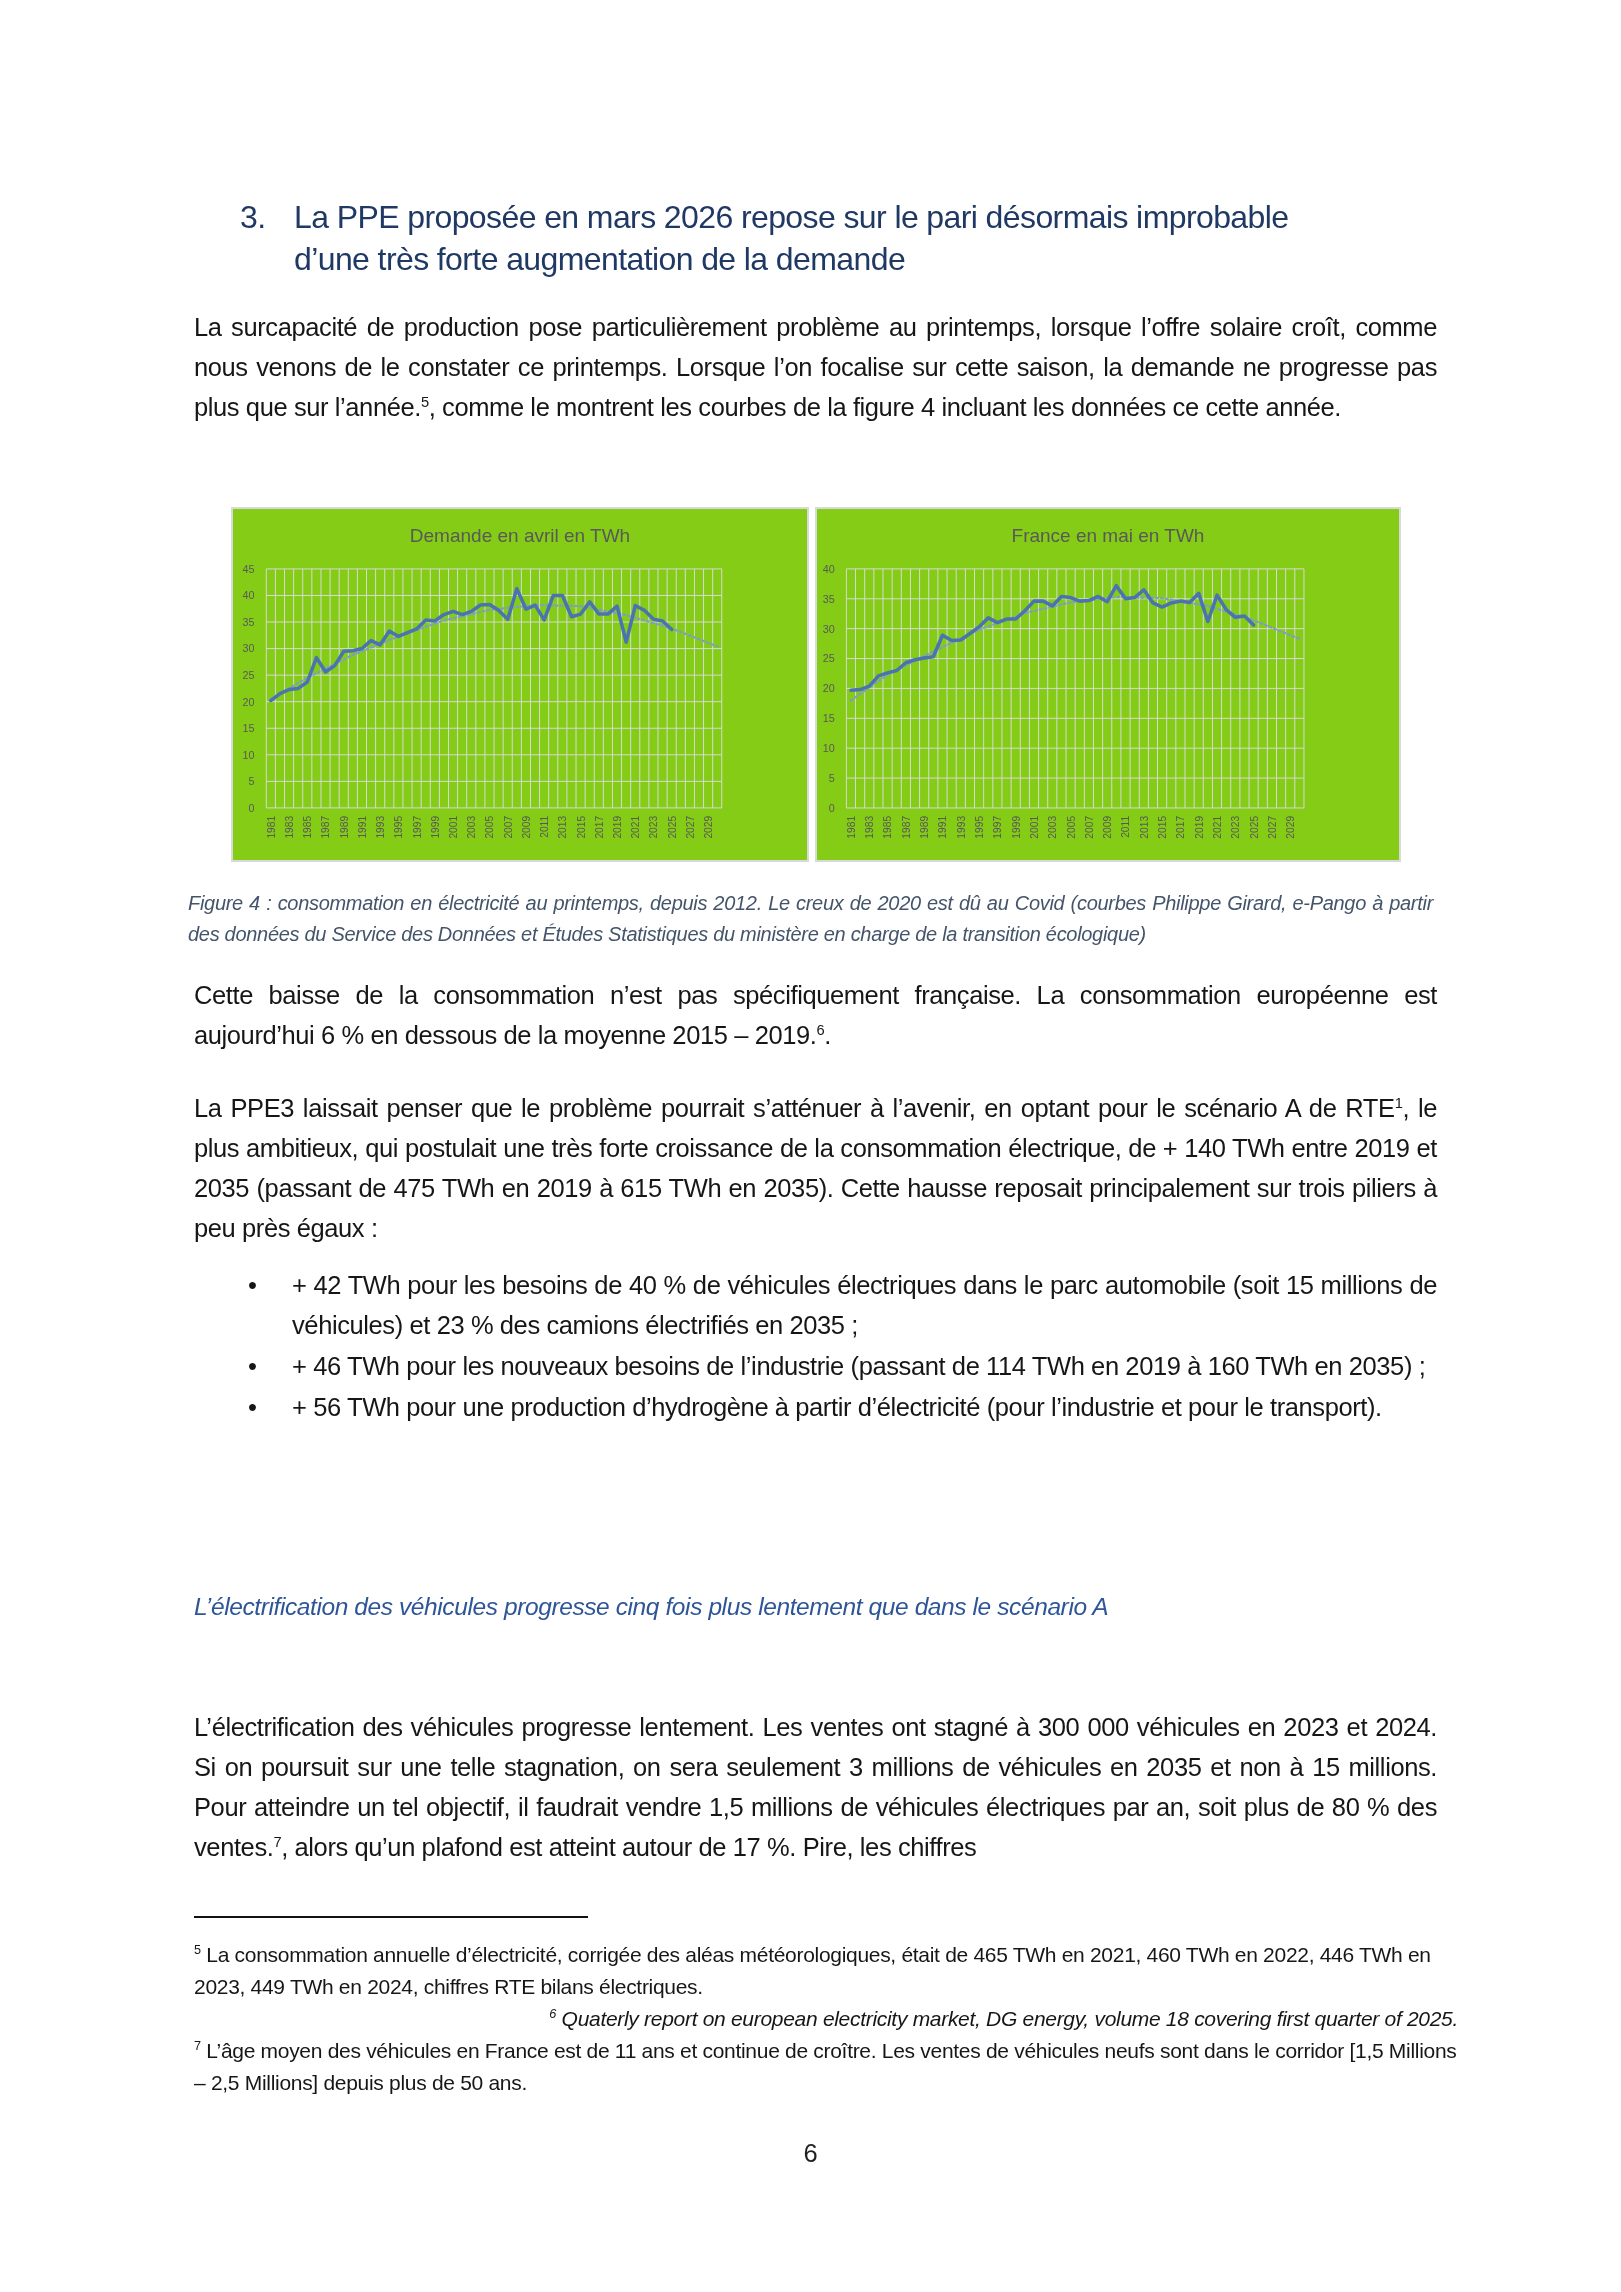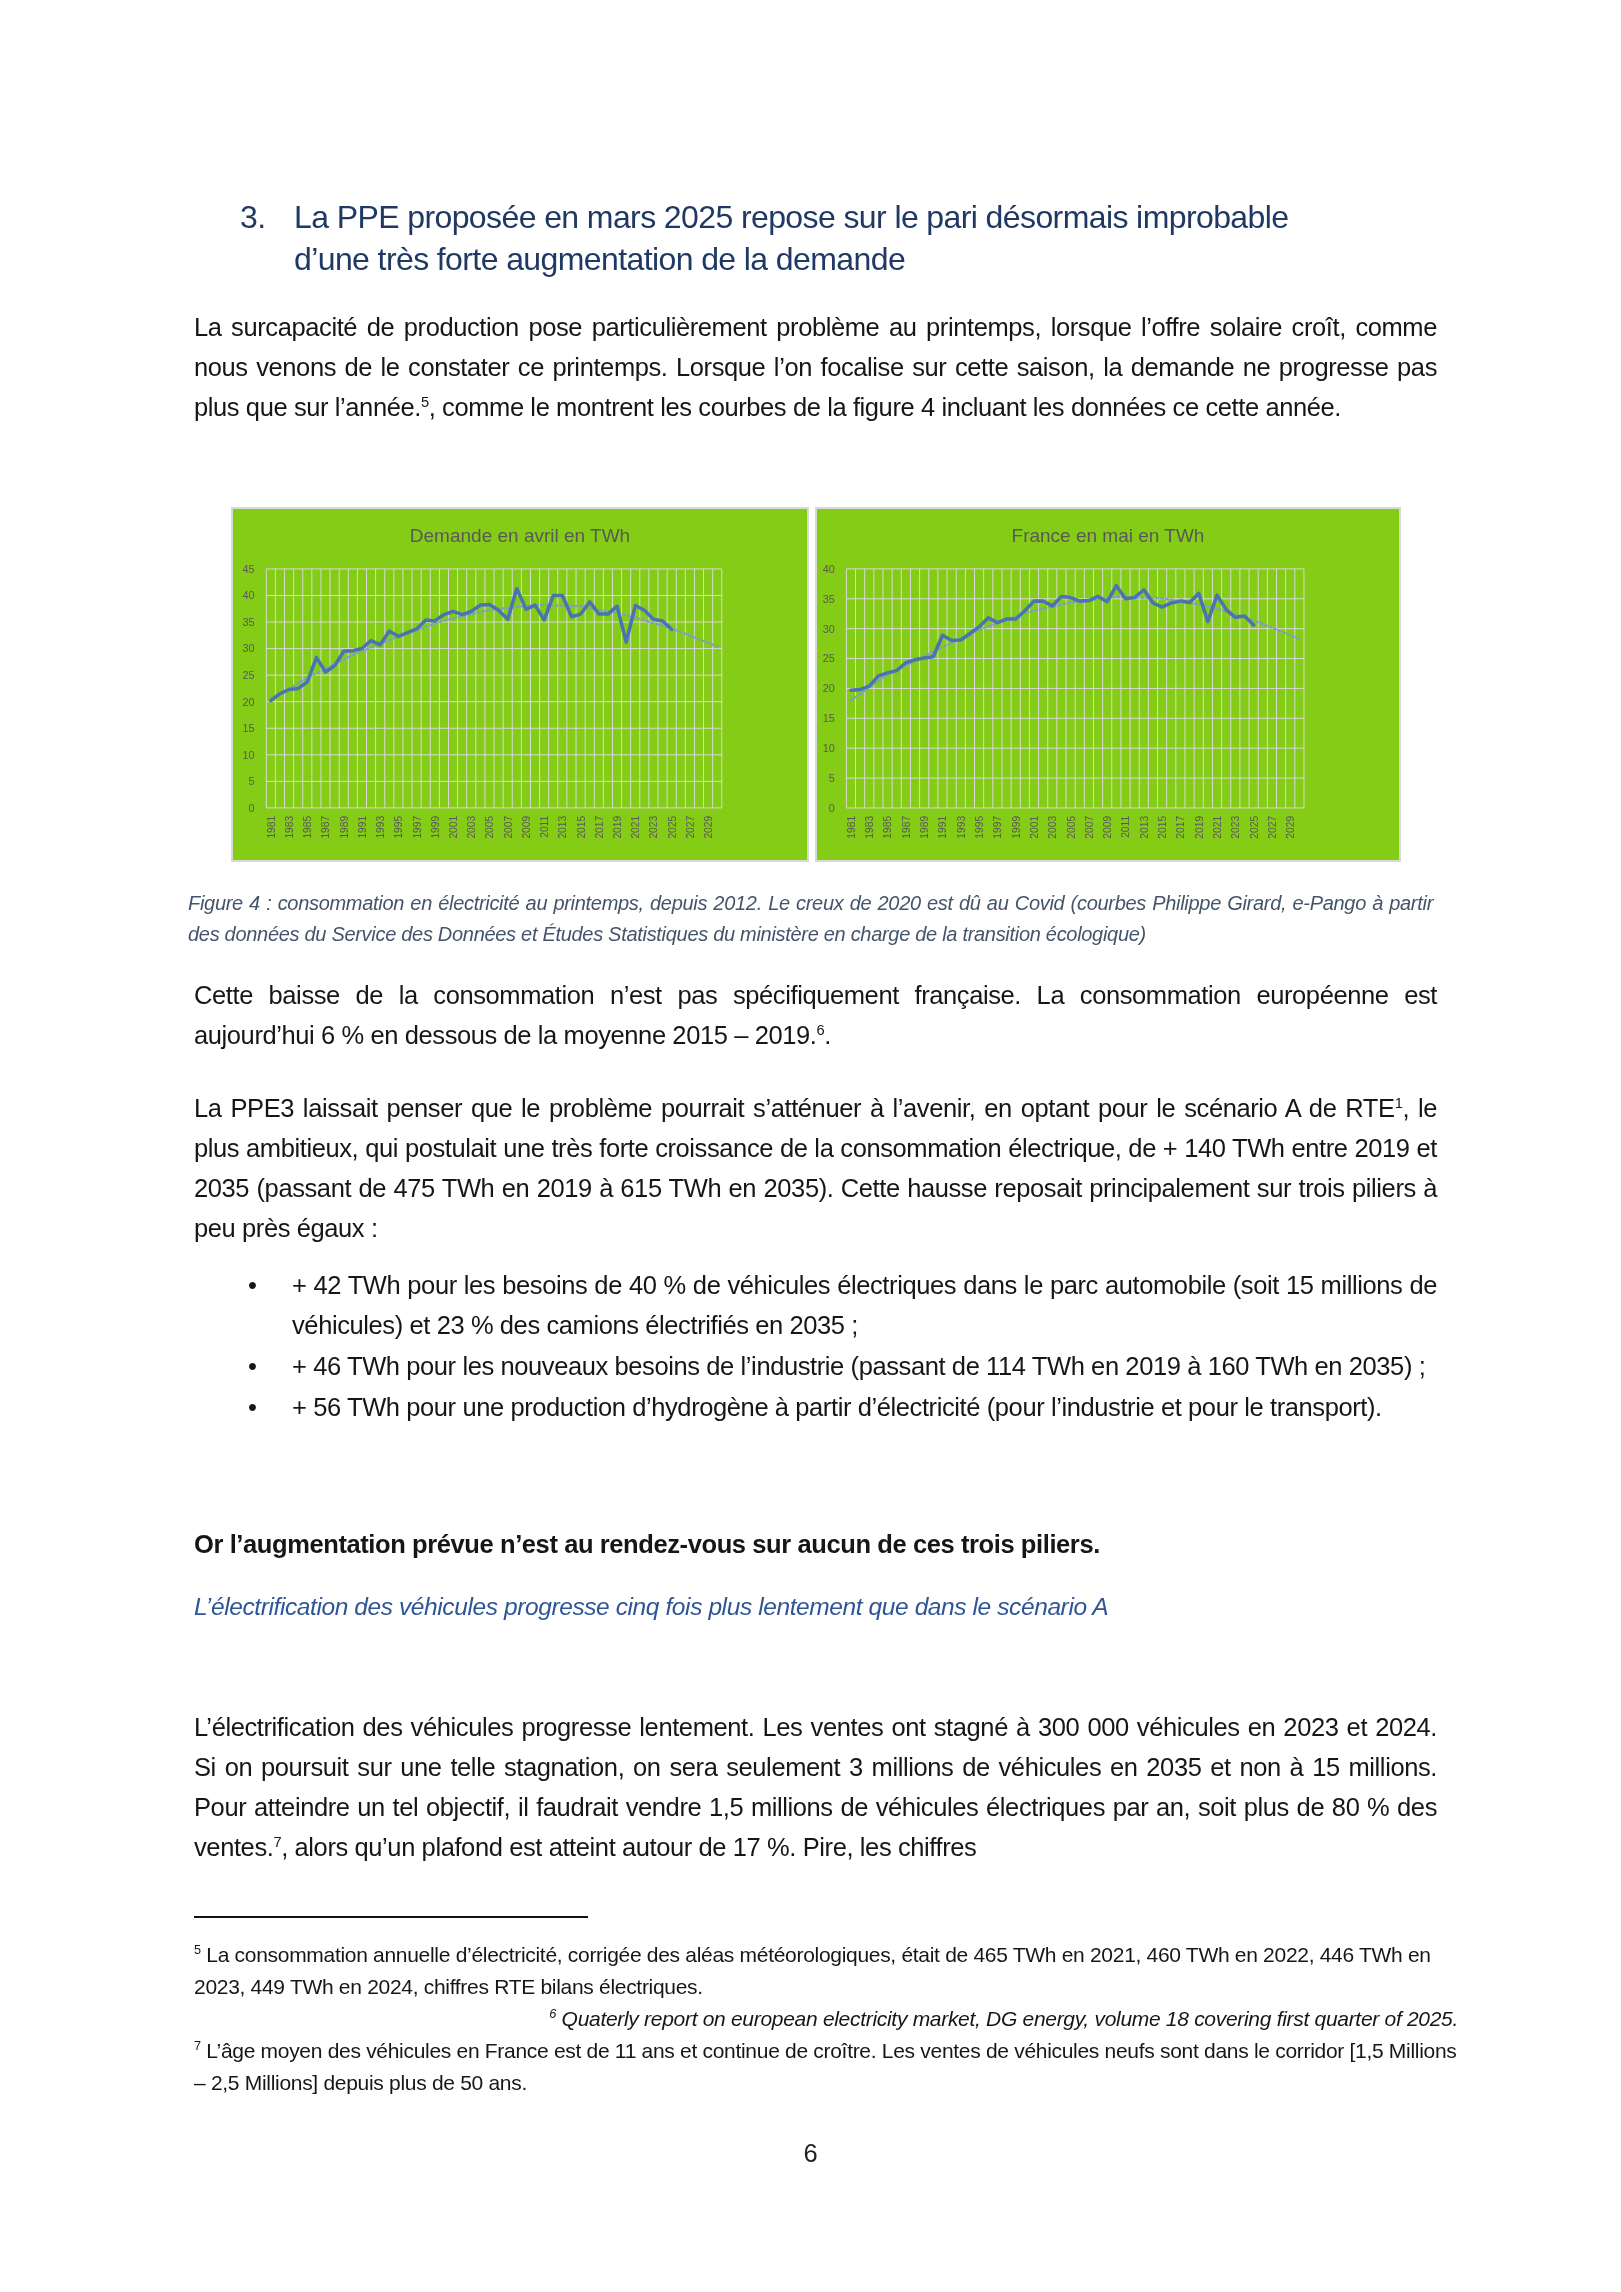--- a/index.html
+++ b/index.html
@@ -33,21 +33,21 @@
   .chart-title { position: absolute; top: 15.7px; width: 100%; text-align: center; font-size: 19px;
                  color: #595959; }
   svg text { font-family: "Liberation Sans", sans-serif; }
 </style>
 </head>
 <body>
 
 <div class="page">
 
   <div class="abs heading">
-    <span class="num">3.</span><span>La PPE proposée en mars 2025 repose sur le pari désormais improbable</span>
+    <span class="num">3.</span><span>La PPE proposée en mars 2026 repose sur le pari désormais improbable</span>
     <span class="line2">d’une très forte augmentation de la demande</span>
   </div>
 
   <p class="abs para" style="top:307px; margin:0;"><span>La surcapacité de production pose particulièrement problème au printemps, lorsque l’offre solaire croît, comme nous venons de le constater ce printemps. Lorsque l’on focalise sur cette saison, la demande ne progresse pas plus que sur l’année.</span><sup>5</sup><span>, comme le montrent les courbes de la figure 4 incluant les données ce cette année.</span></p>
 
   <div class="abs chart-frame" style="left:231px; top:507px; width:578px; height:355px;">
     <div class="chart-title">Demande en avril en TWh</div>
     <svg id="svg-april" width="574" height="351" style="position:absolute;left:0;top:0;" viewBox="0 0 586 358">
         <line x1="34" x2="499" y1="305" y2="305" stroke="#d9d9d9" stroke-width="1"></line>
         <text x="22" y="309" text-anchor="end" font-size="11" fill="#595959">0</text>
@@ -256,21 +256,20 @@
   <p class="abs para" style="top:975px; margin:0;"><span>Cette baisse de la consommation n’est pas spécifiquement française. La consommation européenne est aujourd’hui 6 % en dessous de la moyenne 2015 – 2019.</span><sup>6</sup><span>.</span></p>
 
   <p class="abs para" style="top:1088px; margin:0;"><span>La PPE3 laissait penser que le problème pourrait s’atténuer à l’avenir, en optant pour le scénario A de RTE</span><sup>1</sup><span>, le plus ambitieux, qui postulait une très forte croissance de la consommation électrique, de + 140 TWh entre 2019 et 2035 (passant de 475 TWh en 2019 à 615 TWh en 2035). Cette hausse reposait principalement sur trois piliers à peu près égaux :</span></p>
 
   <ul class="abs bullets">
     <li><span class="dot">•</span><span>+ 42 TWh pour les besoins de 40 % de véhicules électriques dans le parc automobile (soit 15 millions de véhicules) et 23 % des camions électrifiés en 2035 ;</span></li>
     <li><span class="dot">•</span><span>+ 46 TWh pour les nouveaux besoins de l’industrie (passant de 114 TWh en 2019 à 160 TWh en 2035) ;</span></li>
     <li><span class="dot">•</span><span>+ 56 TWh pour une production d’hydrogène à partir d’électricité (pour l’industrie et pour le transport).</span></li>
   </ul>
 
-  <p class="abs para bold" style="top:1524px; margin:0;">Or l’augmentation prévue n’est au rendez-vous sur aucun de ces trois piliers.</p>
 
   <div class="abs subhead">L’électrification des véhicules progresse cinq fois plus lentement que dans le scénario A</div>
   <p class="abs para" style="top:1707px; margin:0;"><span>L’électrification des véhicules progresse lentement. Les ventes ont stagné à 300 000 véhicules en 2023 et 2024. Si on poursuit sur une telle stagnation, on sera seulement 3 millions de véhicules en 2035 et non à 15 millions. Pour atteindre un tel objectif, il faudrait vendre 1,5 millions de véhicules électriques par an, soit plus de 80 % des ventes.</span><sup>7</sup><span>, alors qu’un plafond est atteint autour de 17 %. Pire, les chiffres</span></p>
 
   <div class="abs fn-rule"></div>
   <div class="abs footnotes">
     <span class="fn"><sup>5</sup> <span>La consommation annuelle d’électricité, corrigée des aléas météorologiques, était de 465 TWh en 2021, 460 TWh en 2022, 446 TWh en 2023, 449 TWh en 2024, chiffres RTE bilans électriques.</span></span>
     <span class="fn" style="font-style:italic;text-align:right;"><sup>6</sup> <span>Quaterly report on european electricity market, DG energy, volume 18 covering first quarter of 2025.</span></span>
     <span class="fn"><sup>7</sup> <span>L’âge moyen des véhicules en France est de 11 ans et continue de croître. Les ventes de véhicules neufs sont dans le corridor [1,5 Millions – 2,5 Millions] depuis plus de 50 ans.</span></span>
   </div>

